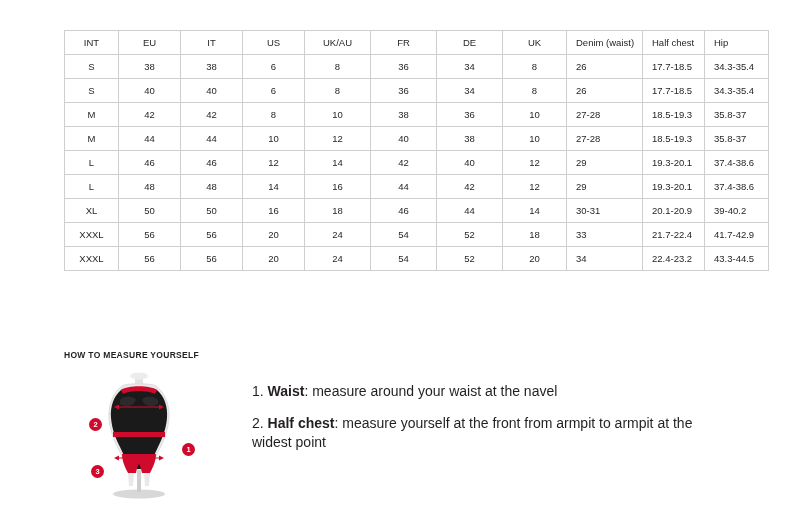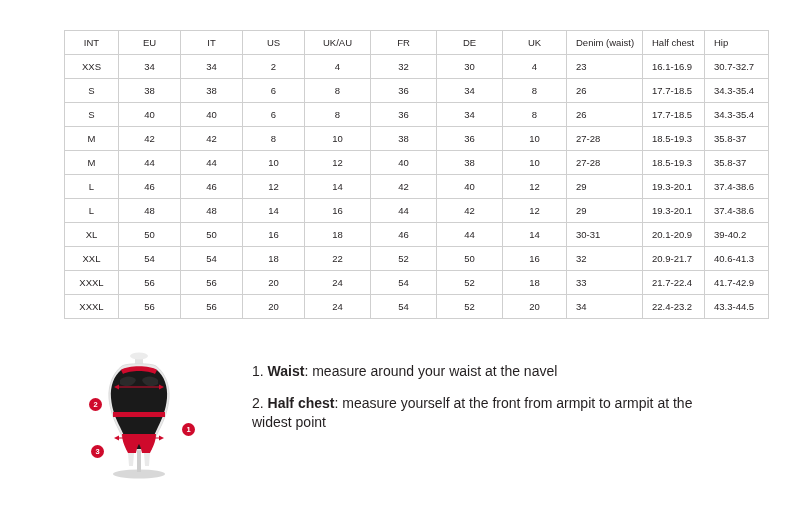--- a/index.html
+++ b/index.html
@@ -151,33 +151,20 @@
           <th class="head-5">FR</th>
           <th class="head-6">DE</th>
           <th class="head-7">UK</th>
           <th class="head-8">Denim (waist)</th>
           <th class="head-9">Half chest</th>
           <th class="head-10">Hip</th>
         </tr>
     </thead>
     <tbody id="table-body">
         <tr>
-          <td class="cell-0">XXS</td>
-          <td class="cell-1">34</td>
-          <td class="cell-2">34</td>
-          <td class="cell-3">2</td>
-          <td class="cell-4">4</td>
-          <td class="cell-5">32</td>
-          <td class="cell-6">30</td>
-          <td class="cell-7">4</td>
-          <td class="cell-8">23</td>
-          <td class="cell-9">16.1-16.9</td>
-          <td class="cell-10">30.7-32.7</td>
-        </tr>
-        <tr>
           <td class="cell-0">S</td>
           <td class="cell-1">38</td>
           <td class="cell-2">38</td>
           <td class="cell-3">6</td>
           <td class="cell-4">8</td>
           <td class="cell-5">36</td>
           <td class="cell-6">34</td>
           <td class="cell-7">8</td>
           <td class="cell-8">26</td>
           <td class="cell-9">17.7-18.5</td>
@@ -255,33 +242,20 @@
           <td class="cell-3">16</td>
           <td class="cell-4">18</td>
           <td class="cell-5">46</td>
           <td class="cell-6">44</td>
           <td class="cell-7">14</td>
           <td class="cell-8">30-31</td>
           <td class="cell-9">20.1-20.9</td>
           <td class="cell-10">39-40.2</td>
         </tr>
         <tr>
-          <td class="cell-0">XXL</td>
-          <td class="cell-1">54</td>
-          <td class="cell-2">54</td>
-          <td class="cell-3">18</td>
-          <td class="cell-4">22</td>
-          <td class="cell-5">52</td>
-          <td class="cell-6">50</td>
-          <td class="cell-7">16</td>
-          <td class="cell-8">32</td>
-          <td class="cell-9">20.9-21.7</td>
-          <td class="cell-10">40.6-41.3</td>
-        </tr>
-        <tr>
           <td class="cell-0">XXXL</td>
           <td class="cell-1">56</td>
           <td class="cell-2">56</td>
           <td class="cell-3">20</td>
           <td class="cell-4">24</td>
           <td class="cell-5">54</td>
           <td class="cell-6">52</td>
           <td class="cell-7">18</td>
           <td class="cell-8">33</td>
           <td class="cell-9">21.7-22.4</td>
@@ -298,20 +272,21 @@
           <td class="cell-7">20</td>
           <td class="cell-8">34</td>
           <td class="cell-9">22.4-23.2</td>
           <td class="cell-10">43.3-44.5</td>
         </tr>
       </tbody>
   </table>
 </div>
 
 <div id="measure-section">
+  <div id="measure-title">HOW TO MEASURE YOURSELF</div>
   <div id="measure-body">
 
     <div id="figure-col">
       <svg width="150" height="130" viewBox="0 0 150 130">
 
         <ellipse cx="75" cy="124" rx="26" ry="4.5" fill="#d8d8d8"></ellipse>
         <rect x="73" y="100" width="4" height="22" fill="#cdcdcd"></rect>
 
         <rect x="71" y="6" width="8" height="10" fill="#e2e2e2"></rect>
         <ellipse cx="75" cy="6" rx="9" ry="3.5" fill="#ececec"></ellipse>

